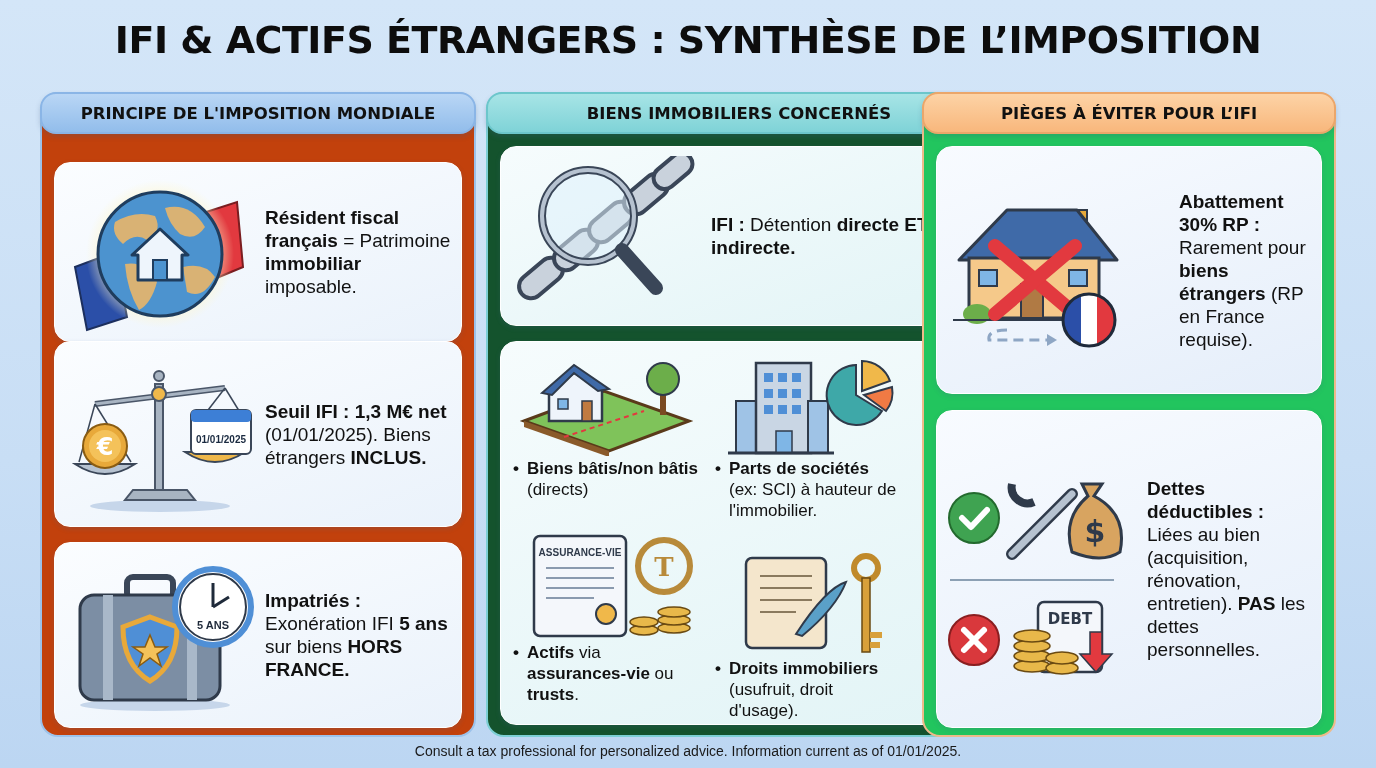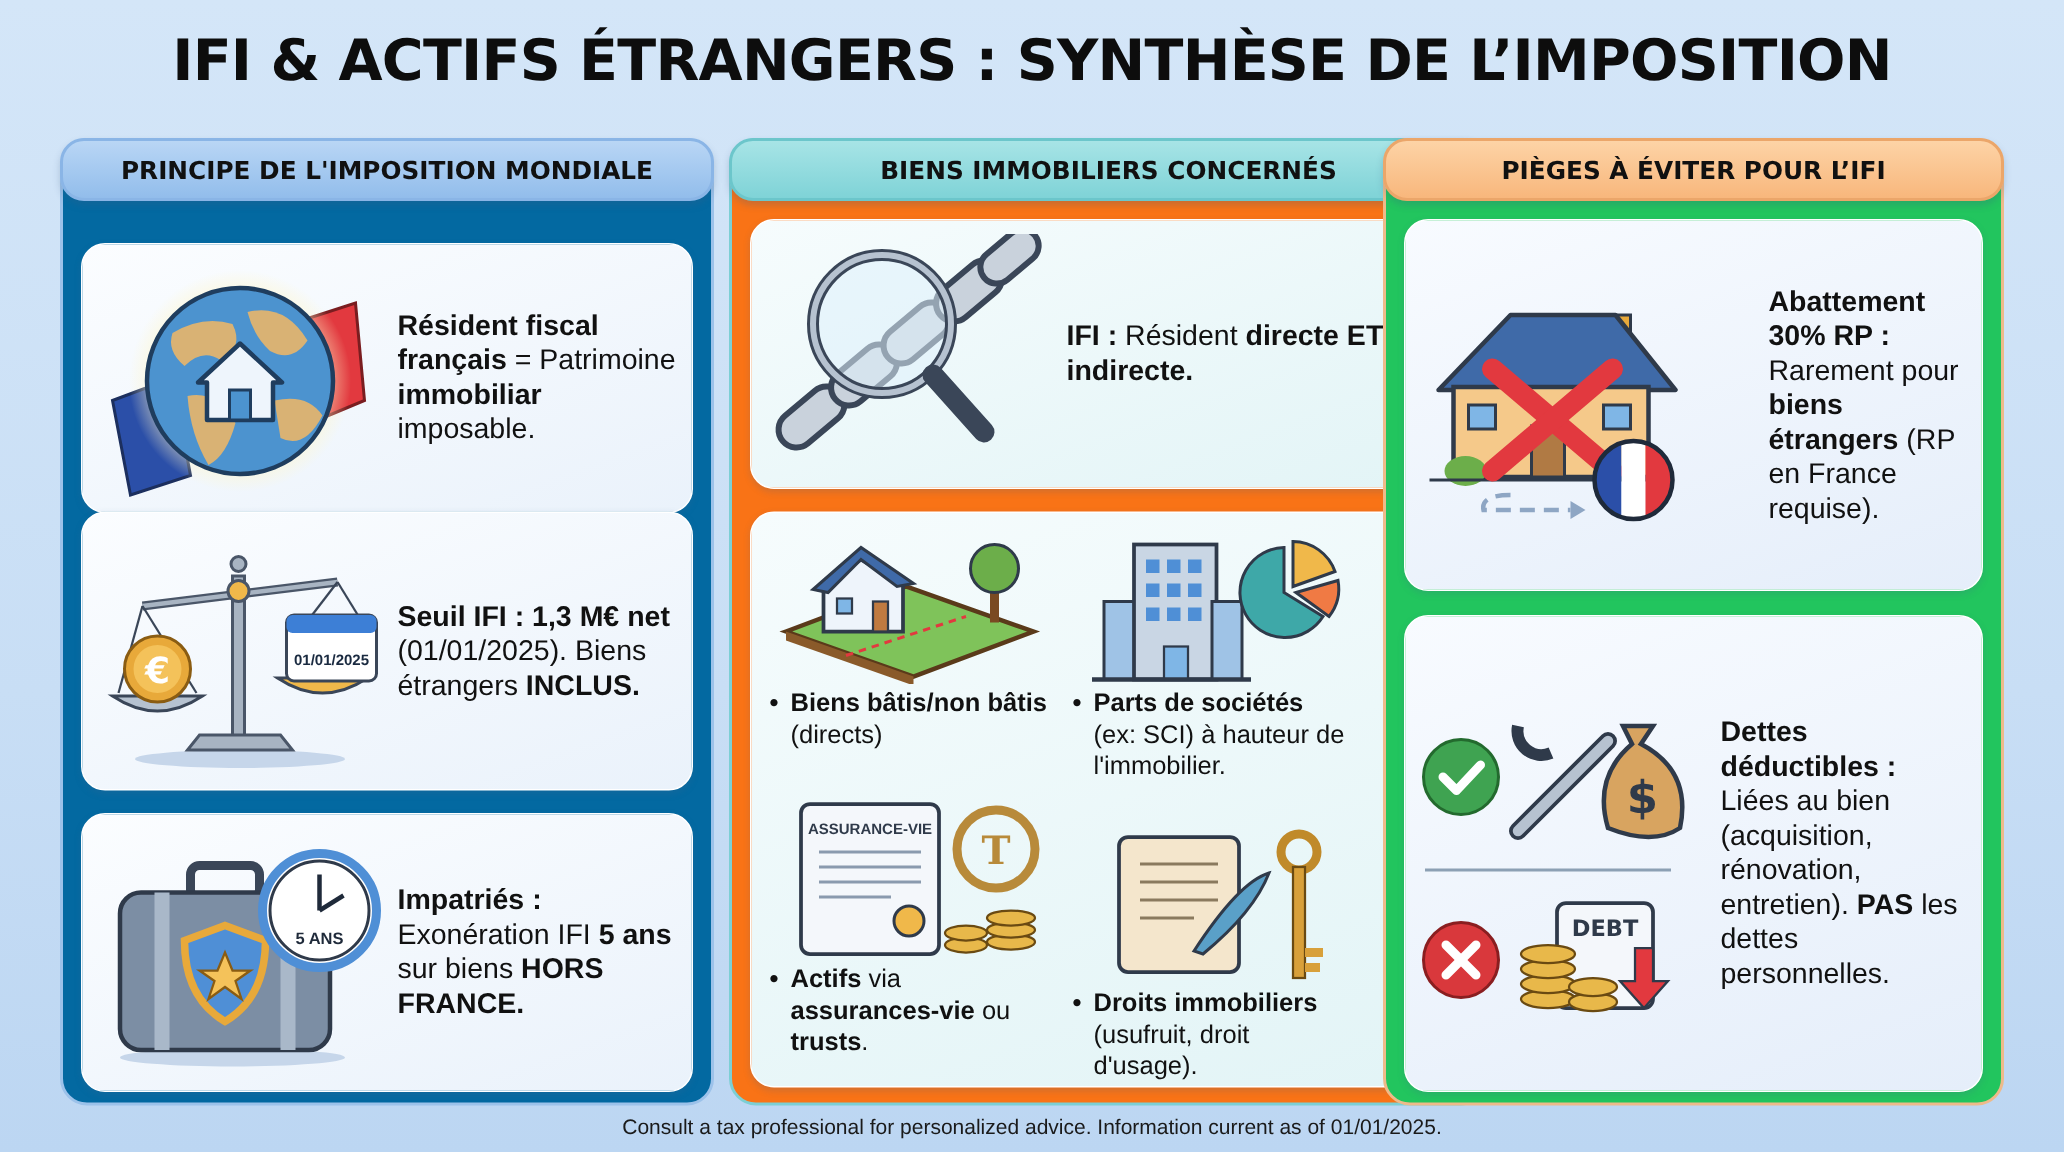--- a/index.html
+++ b/index.html
@@ -15,22 +15,22 @@
     text-align: center;
     font-family: "DejaVu Sans", sans-serif;
     font-weight: bold; font-size: 38px; letter-spacing: -0.5px;
     color: #0d0d0d;
   }
   .column {
     position: absolute; top: 92px; height: 645px;
     border-radius: 18px;
     padding: 0;
   }
-  .col-blue { left: 40px; width: 436px; background: #0369a1; border: 2px solid #9cc2ea; }
-  .col-teal { left: 486px; width: 506px; background: #f97316; border: 2px solid #7ccfd4; }
+  .col-blue { left: 40px; width: 436px; background: #c2410c; border: 2px solid #9cc2ea; }
+  .col-teal { left: 486px; width: 506px; background: #14532d; border: 2px solid #7ccfd4; }
   .col-orange { left: 922px; width: 414px; background: #22c55e; border: 2px solid #eeba8a; }
 
   .col-header {
     height: 42px; border-radius: 16px;
     display: flex; align-items: center; justify-content: center;
     font-family: "DejaVu Sans", sans-serif; font-weight: bold; font-size: 16.5px;
     color: #111; margin: -2px -2px 0 -2px;
     box-shadow: 0 3px 5px rgba(60,90,130,0.25);
   }
   .col-blue .col-header { background: linear-gradient(180deg,#b9d6f5,#92bdeb); border: 2px solid #8ab5e6; }
@@ -163,21 +163,21 @@
           <rect x="80" y="54" width="50" height="24" rx="12" transform="rotate(-40 105 66)" fill="#c9d2dc"></rect>
           <rect x="115" y="26" width="50" height="24" rx="12" transform="rotate(-40 140 38)" fill="#c9d2dc"></rect>
           <rect x="145" y="4" width="44" height="22" rx="11" transform="rotate(-40 167 15)" fill="#c9d2dc"></rect>
         </g>
         <circle cx="82" cy="60" r="46" fill="#dff0fb" fill-opacity="0.55" stroke="#3a4658" stroke-width="8"></circle>
         <circle cx="82" cy="60" r="46" fill="none" stroke="#b6c2d0" stroke-width="4"></circle>
         <line x1="116" y1="94" x2="150" y2="132" stroke="#3a4658" stroke-width="14" stroke-linecap="round"></line>
       </svg>
     </div>
     <div class="text">
-      <b>IFI :</b><span> Résident </span><b>directe ET indirecte.</b>
+      <b>IFI :</b><span> Détention </span><b>directe ET indirecte.</b>
     </div>
   </div>
 
   <div class="card grid-card" style="top:247px;height:384px;">
     <div class="grid-cell" style="left:8px;top:6px;">
       <div class="gicon">
         <svg width="180" height="105" viewBox="0 0 180 105">
           <polygon points="10,70 90,40 175,70 95,100" fill="#7fc35a" stroke="#5a3a1a" stroke-width="3"></polygon>
           <polygon points="10,70 95,100 95,106 10,76" fill="#8a5a2a"></polygon>
           <line x1="50" y1="86" x2="130" y2="60" stroke="#e2393f" stroke-width="2" stroke-dasharray="5,4"></line>

